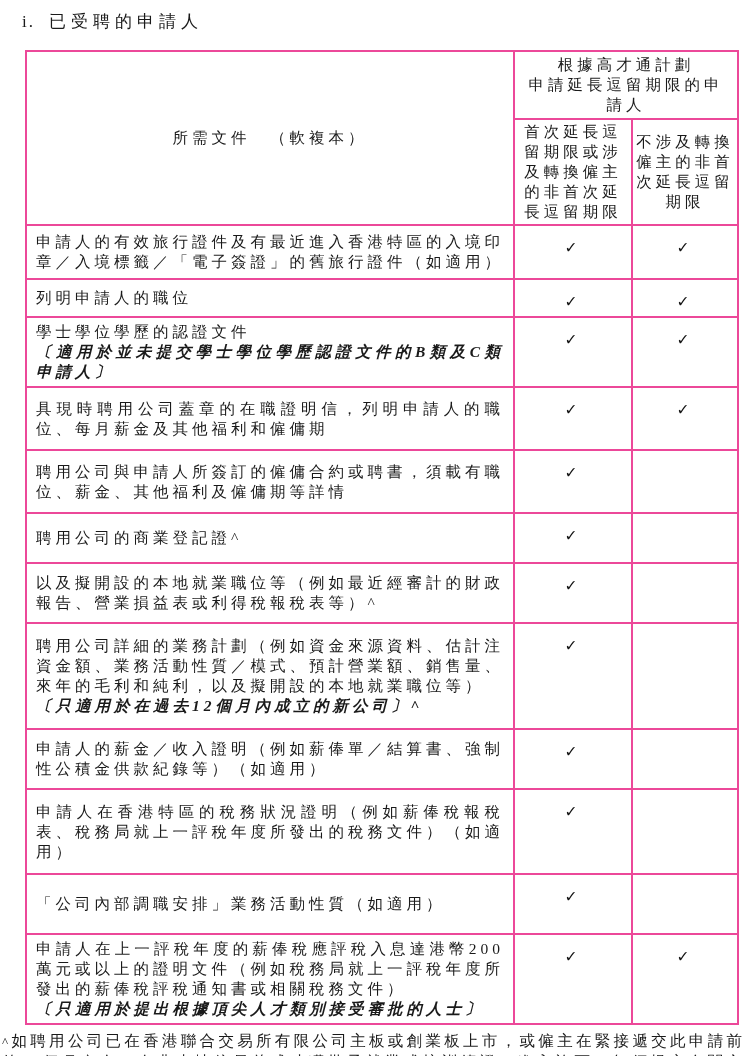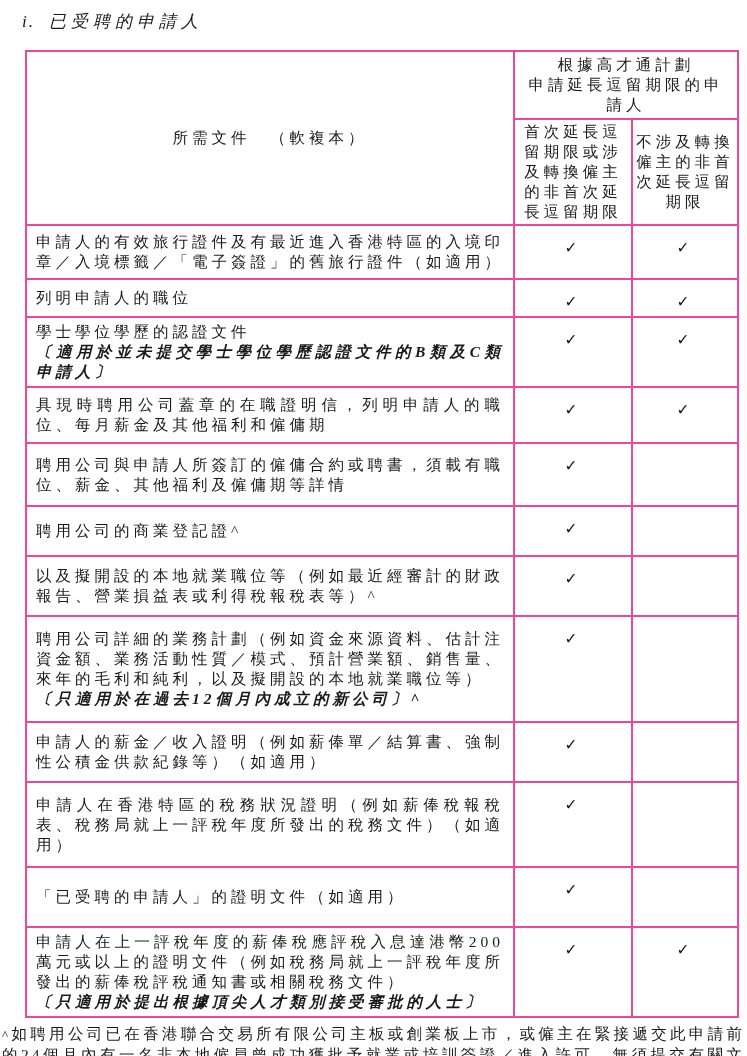--- a/index.html
+++ b/index.html
@@ -15,21 +15,20 @@
     color: #1a1a1a;
   }
   .page { padding: 8px 0 0 0; }
 
   .title {
     margin: 2px 0 0 22px;
     font-size: 17px;
     font-weight: normal;
     letter-spacing: 5px;
     white-space: nowrap;
-    font-style: italic;
   }
   .title .idx { margin-right: 14px; letter-spacing: 2px; }
 
   table.doc-table {
     border-collapse: collapse;
     table-layout: fixed;
     margin: 17px 0 0 25px;
     width: 712px;
     border: 1px solid #000;
     border-top-width: 2px;
@@ -81,21 +80,21 @@
     padding-top: 12px;
     font-size: 14px;
     letter-spacing: 0;
     color: #111;
     font-family: "DejaVu Sans", sans-serif;
   }
 
   tbody tr:nth-child(1)  { height: 54px; }
   tbody tr:nth-child(2)  { height: 38px; }
   tbody tr:nth-child(3)  { height: 67px; }
-  tbody tr:nth-child(4)  { height: 56px; }
+  tbody tr:nth-child(4)  { height: 63px; }
   tbody tr:nth-child(5)  { height: 63px; }
   tbody tr:nth-child(6)  { height: 50px; }
   tbody tr:nth-child(7)  { height: 60px; }
   tbody tr:nth-child(8)  { height: 106px; }
   tbody tr:nth-child(9)  { height: 60px; }
   tbody tr:nth-child(10) { height: 85px; }
   tbody tr:nth-child(11) { height: 60px; }
   tbody tr:nth-child(12) { height: 82px; }
 
   .footnote {
@@ -199,21 +198,21 @@
         </tr>
         <tr>
           <td class="doc">
             <div class="doc-text">申請人在香港特區的稅務狀況證明（例如薪俸稅報稅表、稅務局就上一評稅年度所發出的稅務文件）（如適用）</div>
           </td>
           <td class="chk">✓</td>
           <td class="chk"></td>
         </tr>
         <tr>
           <td class="doc">
-            <div class="doc-text">「已受聘的申請人」的證明文件（如適用）</div>
+            <div class="doc-text">「公司內部調職安排」業務活動性質（如適用）</div>
           </td>
           <td class="chk">✓</td>
           <td class="chk"></td>
         </tr>
         <tr>
           <td class="doc">
             <div class="doc-text">申請人在上一評稅年度的薪俸稅應評稅入息達港幣200萬元或以上的證明文件（例如稅務局就上一評稅年度所發出的薪俸稅評稅通知書或相關稅務文件）</div>
             <div class="doc-note"><span>〔只適用於提出根據頂尖人才類別接受審批的人士〕</span></div>
           </td>
           <td class="chk">✓</td>

